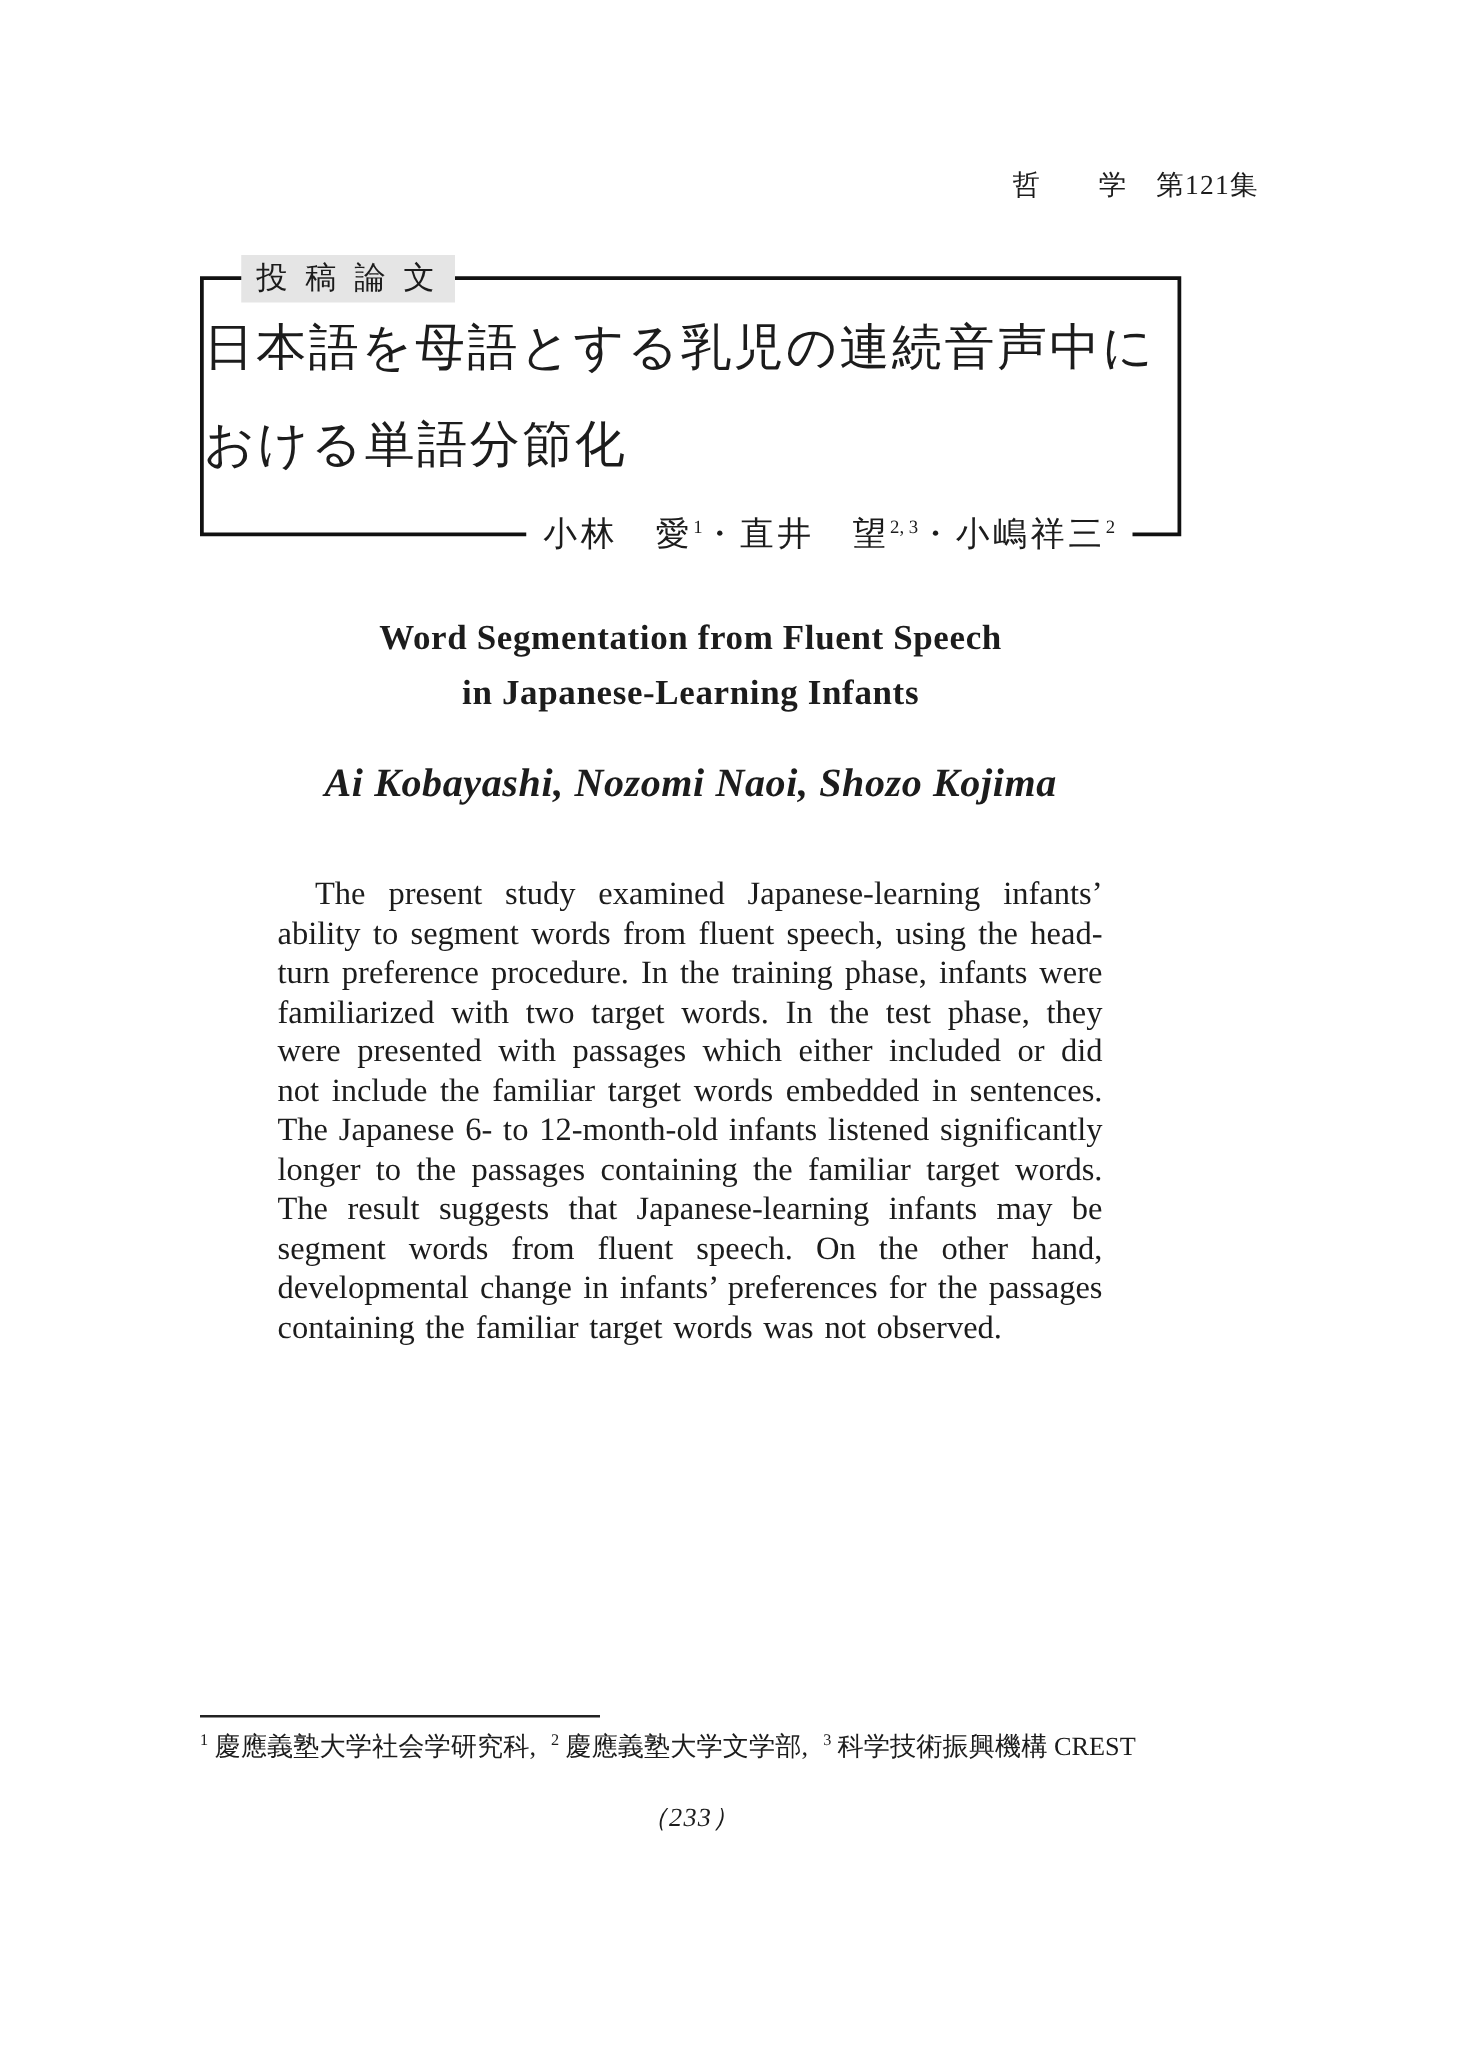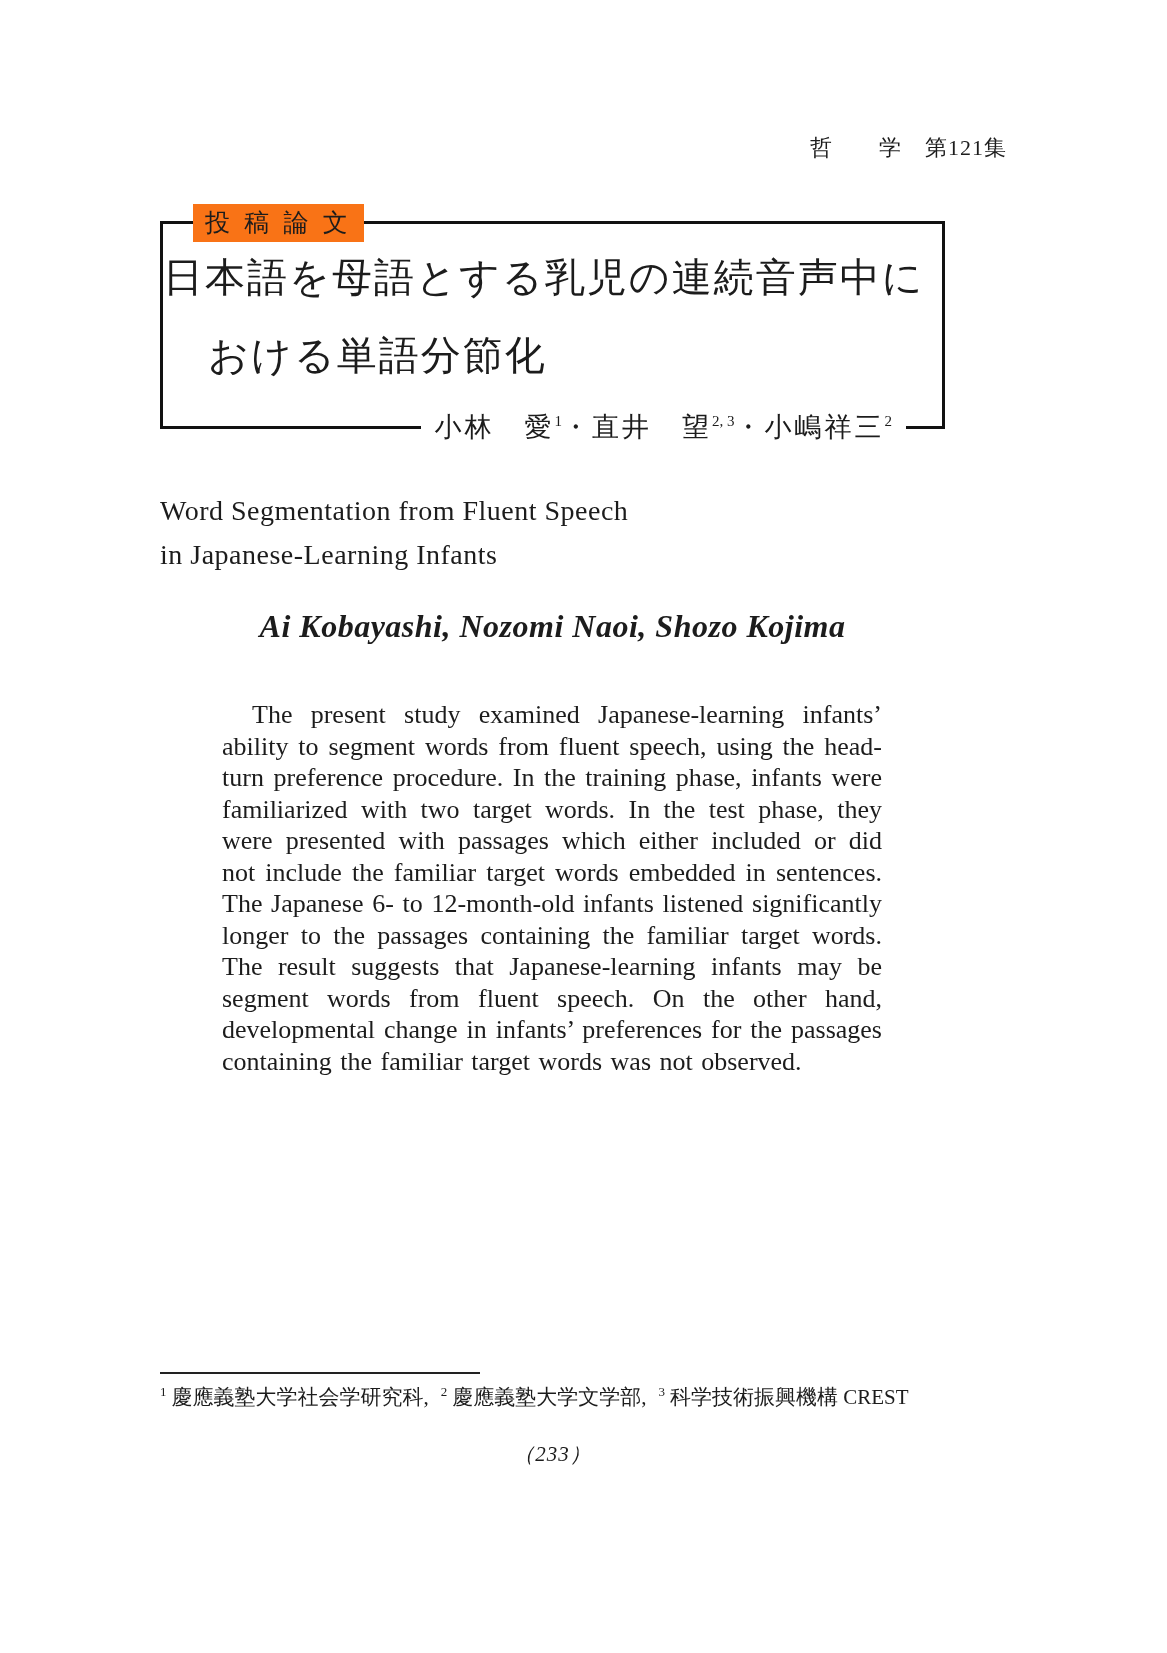--- a/index.html
+++ b/index.html
@@ -33,34 +33,34 @@
     top:221px;
     left:0;
     width:785px;
     height:208px;
     border:3px solid #111;
   }
   .box-label {
     position:absolute;
     top:-20px;
     left:30px;
-    background:#f97316;
+    background:#e5e5e5;
     padding:0 12px;
     font-size:25px;
     letter-spacing:4px;
     line-height:38px;
     white-space:pre;
   }
   .jp-title-line {
     font-size:40px;
     letter-spacing:2px;
     line-height:52px;
   }
   .jp-title-line.line1 { margin-top:28px; }
-  .jp-title-line.line2 { margin-top:26px;padding-left:45px; }
+  .jp-title-line.line2 { margin-top:26px; }
   .jp-authors {
     position:absolute;
     bottom:-21px;
     right:36px;
     background:#ffffff;
     padding:0 14px;
     font-size:27px;
     letter-spacing:3px;
     line-height:40px;
     white-space:pre;
@@ -69,23 +69,23 @@
     font-size:15px;
     vertical-align:super;
     letter-spacing:0;
     line-height:0;
   }
   .en-title {
     position:absolute;
     top:489px;
     left:0;
     width:100%;
-    text-align:left;
+    text-align:center;
     font-size:28px;
-    font-weight:normal;
+    font-weight:bold;
     line-height:44px;
     letter-spacing:0.5px;
   }
   .en-authors {
     position:absolute;
     top:608px;
     left:0;
     width:100%;
     text-align:center;
     font-size:32px;

